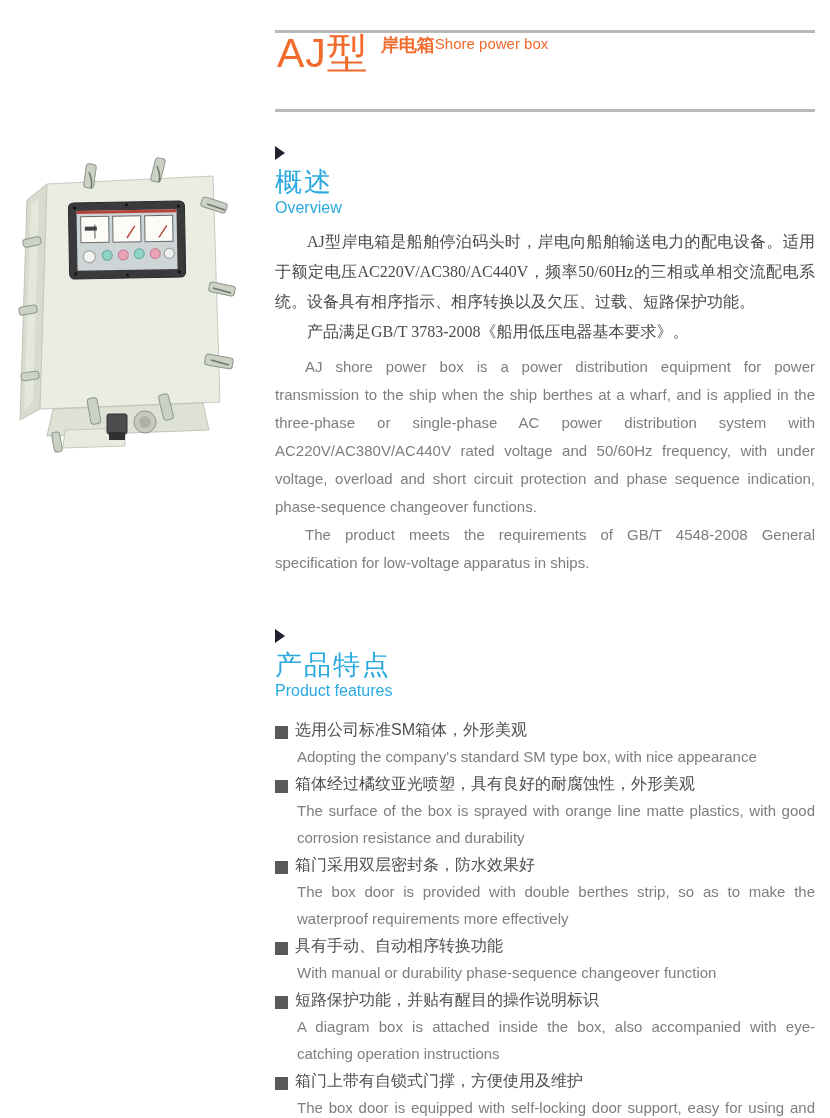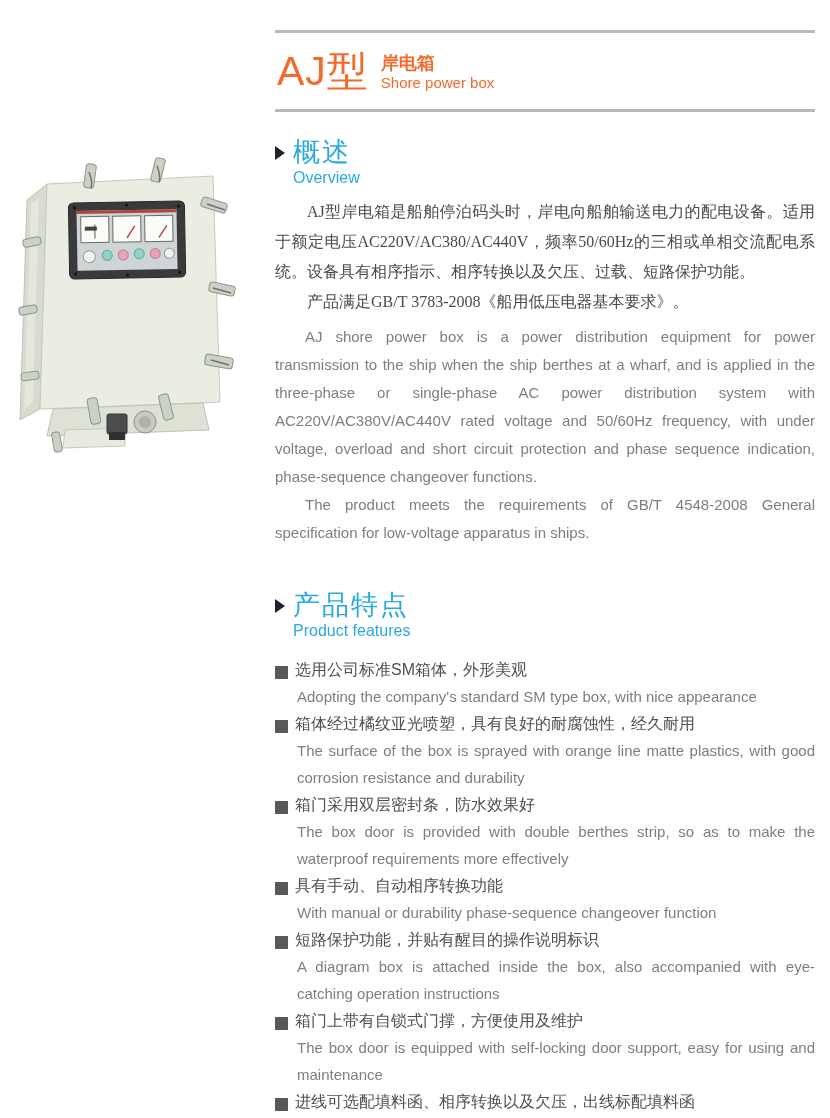--- a/index.html
+++ b/index.html
@@ -4,26 +4,26 @@
 <style>
   html,body{margin:0;padding:0;background:#ffffff;}
   body{
     width:830px;height:1118px;position:relative;overflow:hidden;
     font-family:"Liberation Sans","DejaVu Sans",sans-serif;
     -webkit-font-smoothing:antialiased;
   }
   .content{position:absolute;left:275px;top:0;width:540px;}
   .rule{height:3px;background:#b9b9b9;border:none;margin:0;}
   .rule.top{margin-top:30px;}
-  .title-block{height:76px;display:flex;align-items:center;gap:12px;padding-left:2px;}
+  .title-block{height:76px;display:flex;gap:12px;padding-left:2px;}
   .model{font-size:41px;color:#f26a2c;letter-spacing:1px;line-height:1;}
-  .title-sub{display:flex;flex-direction:column;justify-content:center;line-height:1.15;padding-top:2px;}
+  .title-sub{display:flex;flex-direction:row;justify-content:center;line-height:1.15;padding-top:2px;}
   .sub-cn{font-size:18px;font-weight:bold;color:#f26a2c;}
   .sub-en{font-size:15px;color:#f26a2c;}
-  .sec-heading{display:flex;align-items:flex-start;gap:8px;margin-top:26px;}
+  .sec-heading{display:flex;align-items:flex-start;gap:8px;margin-top:26px;flex-direction:column;}
   .tri{width:0;height:0;border-left:10px solid #20202e;border-top:7px solid transparent;
        border-bottom:7px solid transparent;margin-top:8px;flex:0 0 auto;}
   .h-cn{font-size:27px;color:#29a9e0;line-height:1.1;letter-spacing:2px;}
   .h-en{font-size:16px;color:#29a9e0;line-height:1.3;text-align:right;}
   .cn-para{margin:0;text-indent:2em;font-size:16px;line-height:30px;color:#4a4a4a;text-align:justify;}
   .overview-cn{margin-top:9px;font-family:Liberation Serif, serif;}
   .en-para{margin:0;text-indent:2em;font-size:15px;line-height:28px;color:#7e7e7e;text-align:justify;}
   .overview-en{margin-top:6px;}
   .features-head{margin-top:44px;}
   .feat-list{margin-top:14px;}
@@ -148,21 +148,21 @@
     <div class="feat">
       <div class="feat-cn">
           <span class="sq"></span>
           <span>选用公司标准SM箱体，外形美观</span>
         </div>
       <div class="feat-en">Adopting the company's standard SM type box, with nice appearance</div>
     </div>
     <div class="feat">
       <div class="feat-cn">
           <span class="sq"></span>
-          <span>箱体经过橘纹亚光喷塑，具有良好的耐腐蚀性，经久耐用</span>
+          <span>箱体经过橘纹亚光喷塑，具有良好的耐腐蚀性，外形美观</span>
         </div>
       <div class="feat-en">The surface of the box is sprayed with orange line matte plastics, with good corrosion resistance and durability</div>
     </div>
     <div class="feat">
       <div class="feat-cn">
           <span class="sq"></span>
           <span>箱门采用双层密封条，防水效果好</span>
         </div>
       <div class="feat-en">The box door is provided with double berthes strip, so as to make the waterproof requirements more effectively</div>
     </div>

